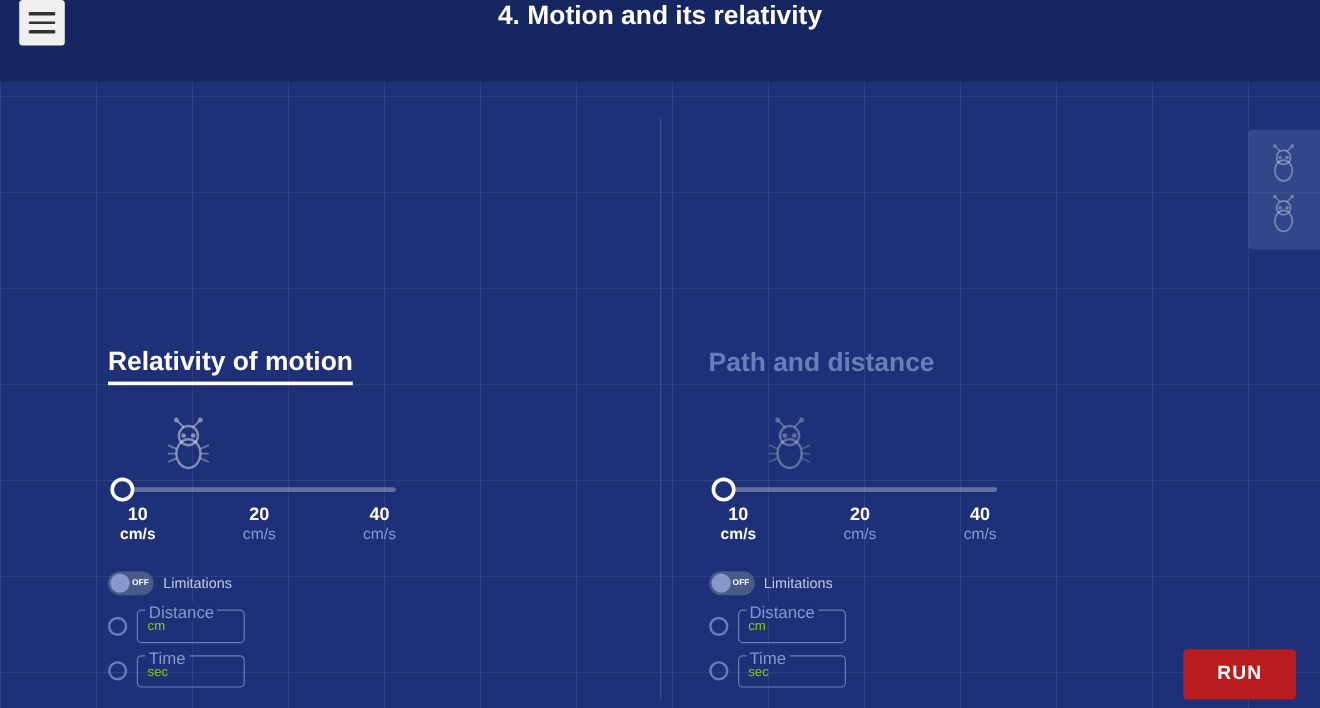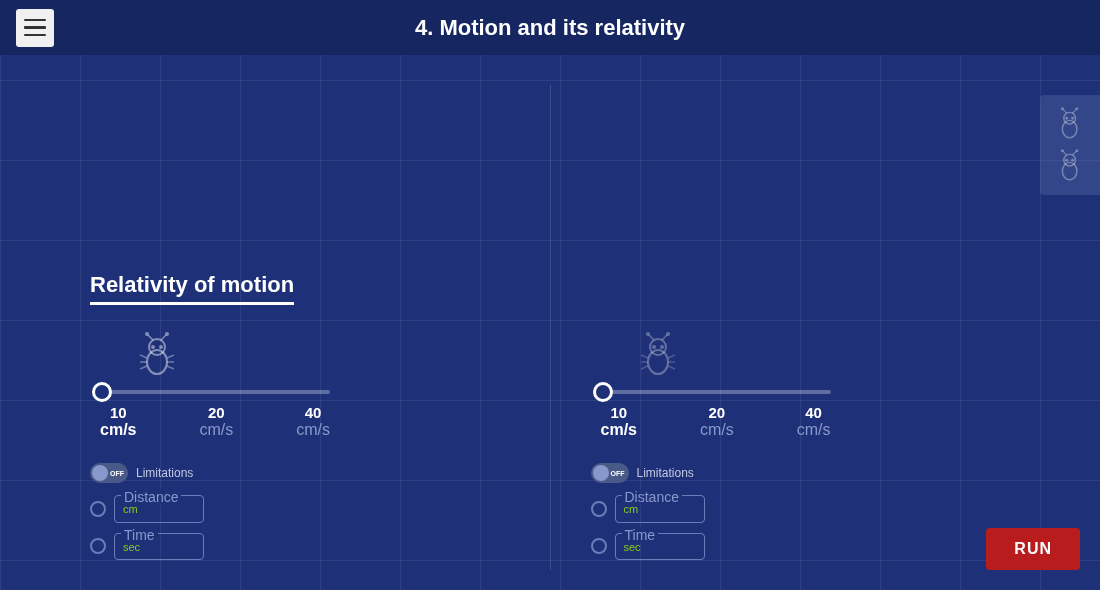--- a/index.html
+++ b/index.html
@@ -20,23 +20,23 @@
       background-image:
         linear-gradient(rgba(255,255,255,0.07) 1px, transparent 1px),
         linear-gradient(90deg, rgba(255,255,255,0.07) 1px, transparent 1px);
       background-size: 80px 80px;
       pointer-events: none;
     }
 
     
     .header {
       background: #162660;
-      height: 55px;
-      display: flex;
-      align-items: center;
+      height: 68px;
+      display: flex;
+      align-items: flex-start;
       padding: 0 16px;
       position: relative;
     }
     .menu-btn {
       background: #f0f0f0;
       border: none;
       width: 38px;
       height: 38px;
       display: flex;
       flex-direction: column;
@@ -160,21 +160,21 @@
       color: #c0c8e0;
       font-size: 13px;
     }
     .speed-label .value {
       font-weight: bold;
       color: #fff;
       font-size: 15px;
     }
     .speed-label .unit {
       color: #8898cc;
-      font-size: 16px;
+      font-size: 13px;
     }
     .speed-label.selected .unit {
       color: #fff;
       font-weight: bold;
     }
 
     
     .limitations-row {
       display: flex;
       align-items: center;
@@ -368,20 +368,21 @@
       <div class="input-field-wrap">
         <div class="input-field-label">Time</div>
         <div class="input-field-value">sec</div>
       </div>
     </div>
   </div>
 
   <div class="divider"></div>
 
   <div class="panel">
+    <div class="panel-title inactive">Path and distance</div>
 
     <div class="bug-area">
       <svg width="55" height="50" viewBox="0 0 55 50">
         <ellipse cx="27" cy="32" rx="10" ry="12" fill="none" stroke="rgba(255,255,255,0.3)" stroke-width="2"></ellipse>
         <circle cx="27" cy="17" r="8" fill="none" stroke="rgba(255,255,255,0.3)" stroke-width="2"></circle>
         <line x1="23" y1="10" x2="18" y2="5" stroke="rgba(255,255,255,0.3)" stroke-width="1.5"></line>
         <circle cx="17" cy="4" r="2" fill="rgba(255,255,255,0.3)"></circle>
         <line x1="31" y1="10" x2="36" y2="5" stroke="rgba(255,255,255,0.3)" stroke-width="1.5"></line>
         <circle cx="37" cy="4" r="2" fill="rgba(255,255,255,0.3)"></circle>
         <circle cx="23" cy="17" r="2" fill="rgba(255,255,255,0.3)"></circle>

